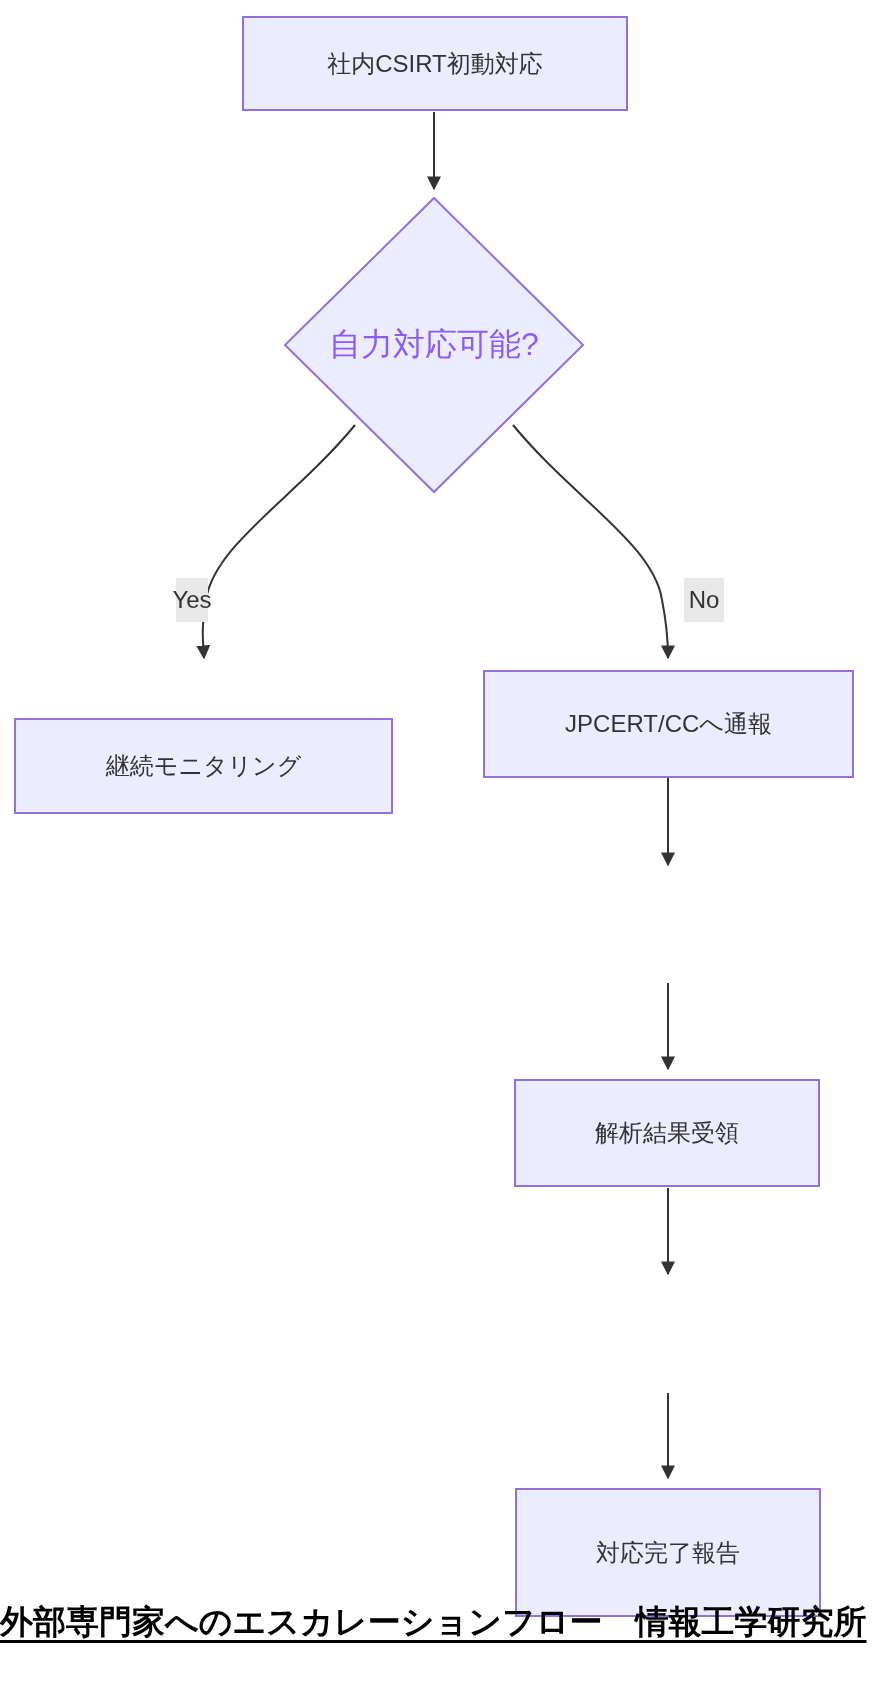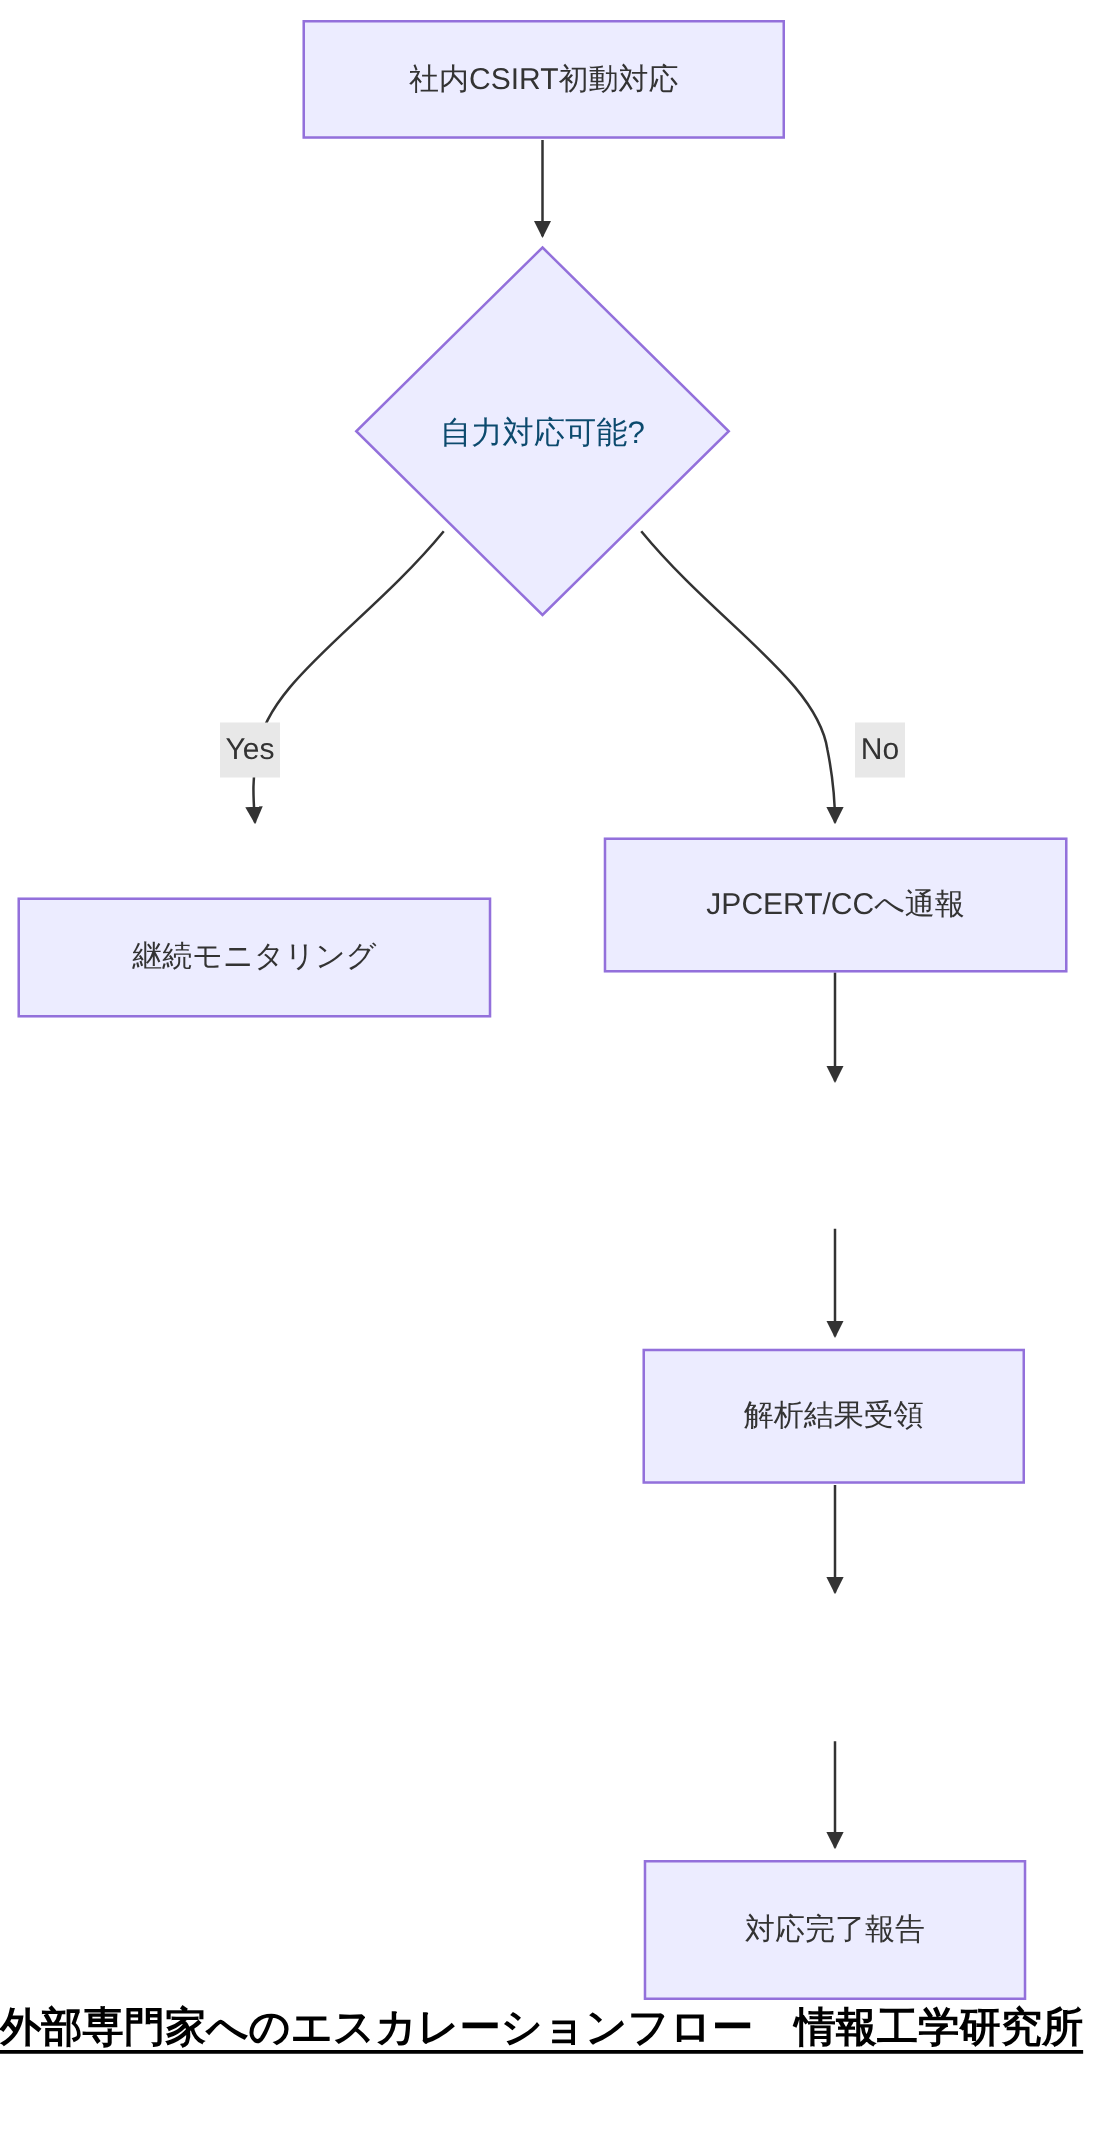--- a/index.html
+++ b/index.html
@@ -30,22 +30,22 @@
     font-size: 24px;
     display: flex;
     align-items: center;
     justify-content: center;
     text-align: center;
     z-index: 2;
     line-height: 1.25;
   }
   .diamond-label {
     position: absolute;
-    color: #0c4a6e;
-    font-size: 25px;
+    color: #8b5cf6;
+    font-size: 32px;
     display: flex;
     align-items: center;
     justify-content: center;
     text-align: center;
     z-index: 3;
   }
   .edge-chip {
     position: absolute;
     background: #e8e8e8;
     color: #333333;
@@ -55,23 +55,23 @@
     justify-content: center;
     z-index: 3;
   }
   
   #node-start    { left: 242px; top: 16px;   width: 386px; height: 95px;  }
   #node-monitor  { left: 14px;  top: 670px;  width: 379px; height: 96px; margin-top: 48px;  }
   #node-jpcert   { left: 483px; top: 670px;  width: 371px; height: 108px;  }
   #node-support  { left: 514px; top: 875px;  width: 308px; height: 107px; }
   #node-analysis { left: 514px; top: 1079px; width: 306px; height: 108px; }
   #node-cisa     { left: 481px; top: 1284px; width: 374px; height: 108px; }
-  #node-report   { left: 515px; top: 1488px; width: 306px; height: 112px; }
+  #node-report   { left: 515px; top: 1488px; width: 306px; height: 129px; }
   #decision-label { left: 285px; top: 300px; width: 298px; height: 90px; }
-  #yes-chip { left: 176px; top: 578px; width: 48px; height: 44px; }
+  #yes-chip { left: 176px; top: 578px; width: 32px; height: 44px; }
   #no-chip  { left: 684px; top: 578px; width: 40px; height: 44px; }
   #caption {
     position: absolute;
     left: 0;
     top: 1600px;
     color: #000000;
     font-size: 33px;
     font-weight: 700;
     white-space: nowrap;
     text-decoration: underline;

